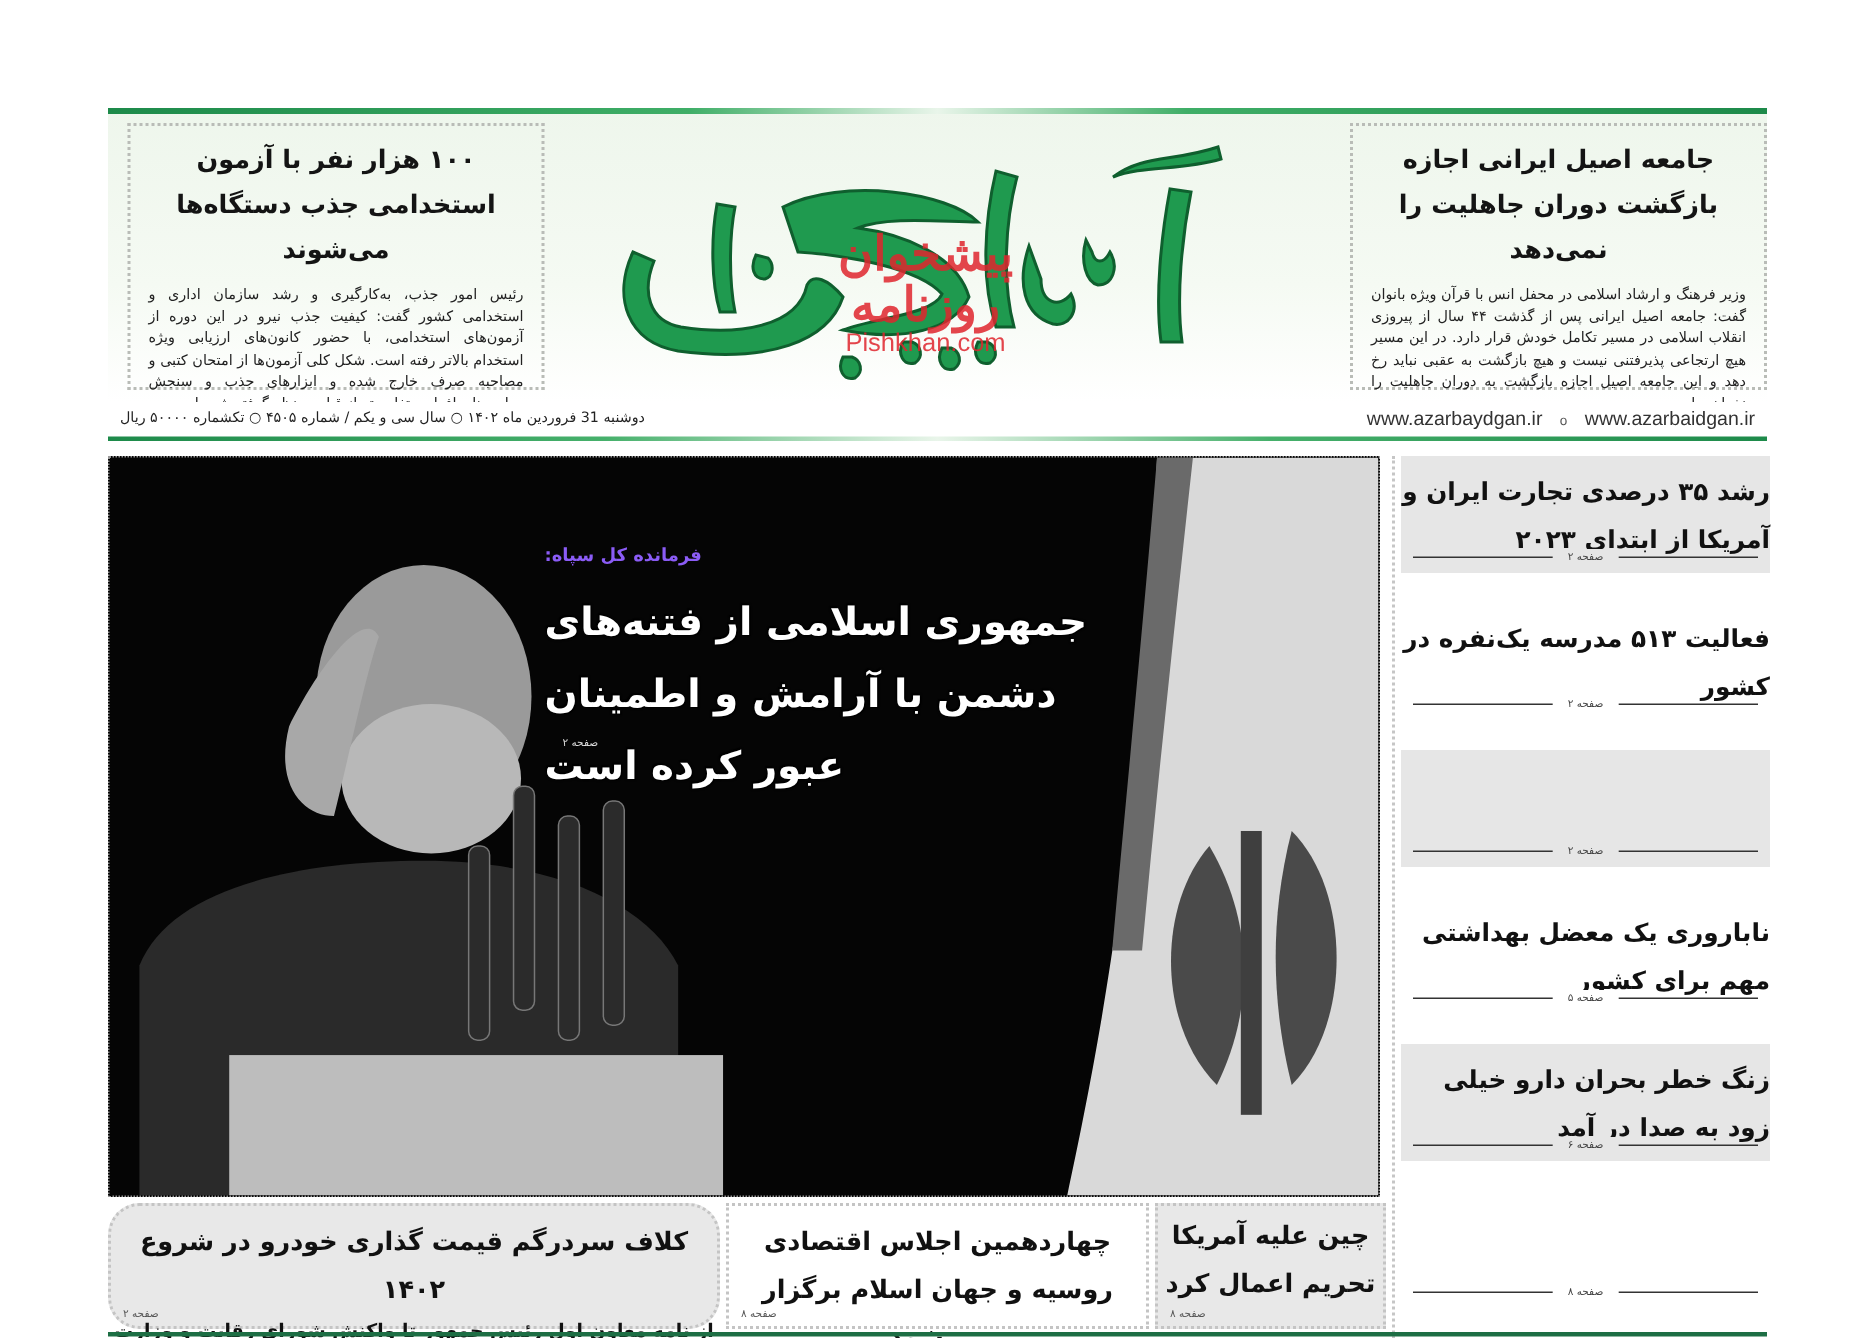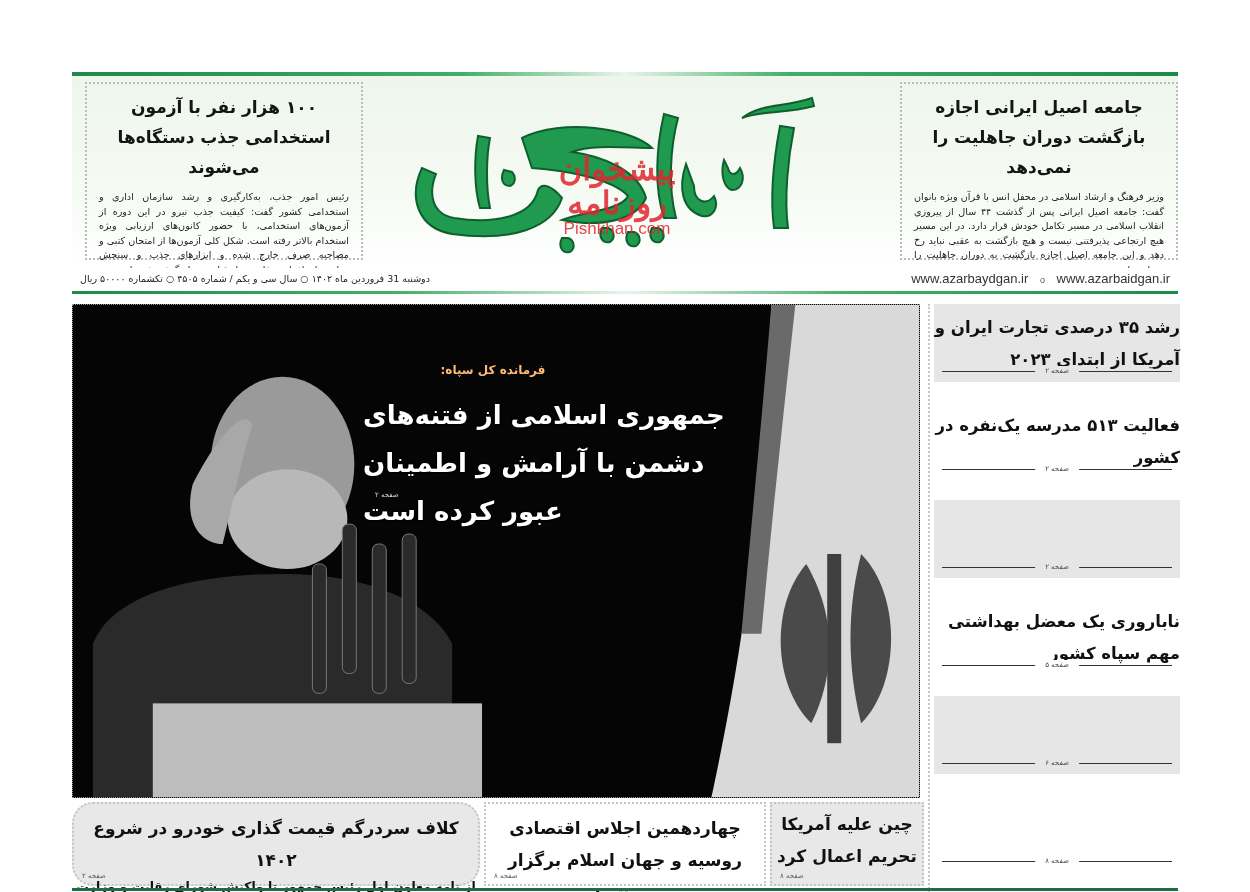--- a/index.html
+++ b/index.html
@@ -31,21 +31,21 @@
   .strip { position: absolute; left: 0; top: 196px; width: 1106px; height: 26px; background: #ffffff; }
   .strip .rule-b { position: absolute; left: 0; bottom: 0; width: 100%; height: 3px;
     background: linear-gradient(90deg, #1d8a4a 0%, #46b06b 30%, #e9f5ea 50%, #46b06b 70%, #1d8a4a 100%); }
   .strip .date { position: absolute; left: 8px; top: 5px; font-size: 9.5px; direction: rtl; color: #222; }
   .strip .urls { position: absolute; right: 8px; top: 3px; font-family: "Liberation Sans", sans-serif; font-size: 13px; color: #333; word-spacing: 2px; }
   .strip .urls .sep { font-size: 9px; margin: 0 6px; color: #555; }
 
   
   .photo { position: absolute; left: 0; top: 232px; width: 848px; height: 494px; background: #050505; overflow: hidden; border: 1px dotted #999; }
   .photo .person { position: absolute; left: 0; top: 0; width: 100%; height: 100%; }
-  .photo .kicker { position: absolute; left: 290px; top: 58px; width: 260px; text-align: center; color: #fdba74; font-weight: bold; font-size: 12px; direction: rtl; }
+  .photo .kicker { position: absolute; left: 290px; top: 58px; width: 260px; text-align: left; color: #8b5cf6; font-weight: bold; font-size: 12px; direction: rtl; }
   .photo .h1 { position: absolute; left: 290px; top: 86px; width: 380px; text-align: left; color: #fff; font-weight: bold; font-size: 26px; line-height: 48px; direction: rtl;
     text-shadow: 0 0 2px #000, 1px 1px 0 #000, -1px -1px 0 #000; }
   .photo .pg { position: absolute; left: 302px; top: 186px; color: #ddd; font-size: 7px; direction: rtl; }
 
   
   .side { position: absolute; right: 0; top: 232px; width: 250px; height: 588px; border-left: 2px dotted #c6c6c6; }
   .side-item { position: absolute; left: 4px; width: 246px; height: 78px; direction: rtl; text-align: right; }
   .side-item.shade { background: #e6e6e6; }
   .side-item .t { font-weight: bold; font-size: 16.5px; line-height: 32px; padding-top: 8px; color: #111; }
   .side-item .sep { position: absolute; left: 8px; right: 8px; bottom: 6px; height: 10px; }
@@ -166,27 +166,28 @@
           <div class="lbl">صفحه ۲</div>
         </div>
     </div>
     <div class="side-item shade" style="top:196px">
       <div class="sep">
           <div class="line"></div>
           <div class="lbl">صفحه ۲</div>
         </div>
     </div>
     <div class="side-item" style="top:294px">
-      <div class="t">ناباروری یک معضل بهداشتی مهم سپاه کشور</div>
+      <div class="t">ناباروری یک معضل بهداشتی مهم برای کشور</div>
       <div class="sep">
           <div class="line"></div>
           <div class="lbl">صفحه ۵</div>
         </div>
     </div>
     <div class="side-item shade" style="top:392px">
+      <div class="t">زنگ خطر بحران دارو خیلی زود به صدا در آمد</div>
       <div class="sep">
           <div class="line"></div>
           <div class="lbl">صفحه ۶</div>
         </div>
     </div>
     <div class="side-item" style="top:490px">
       <div class="sep">
           <div class="line"></div>
           <div class="lbl">صفحه ۸</div>
         </div>

